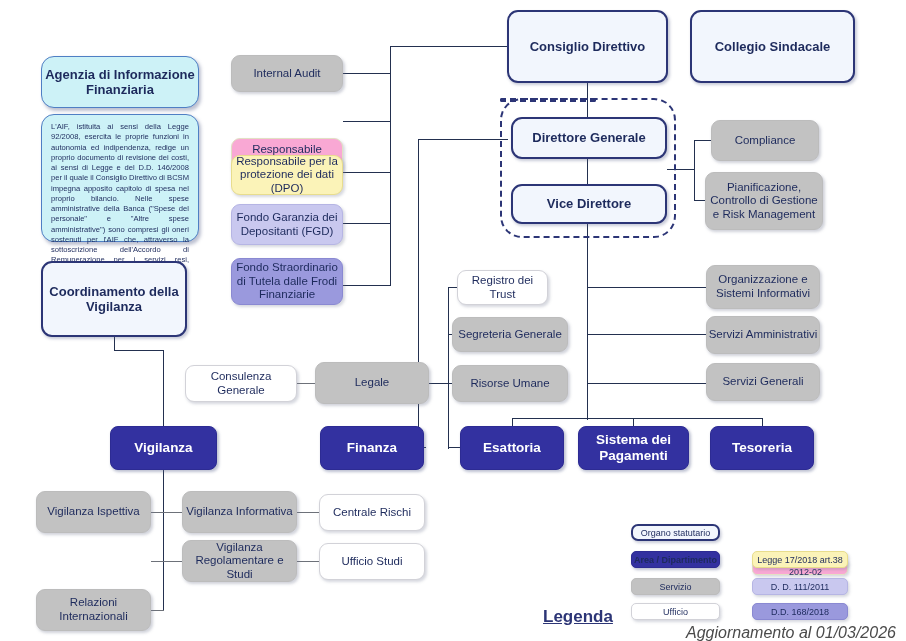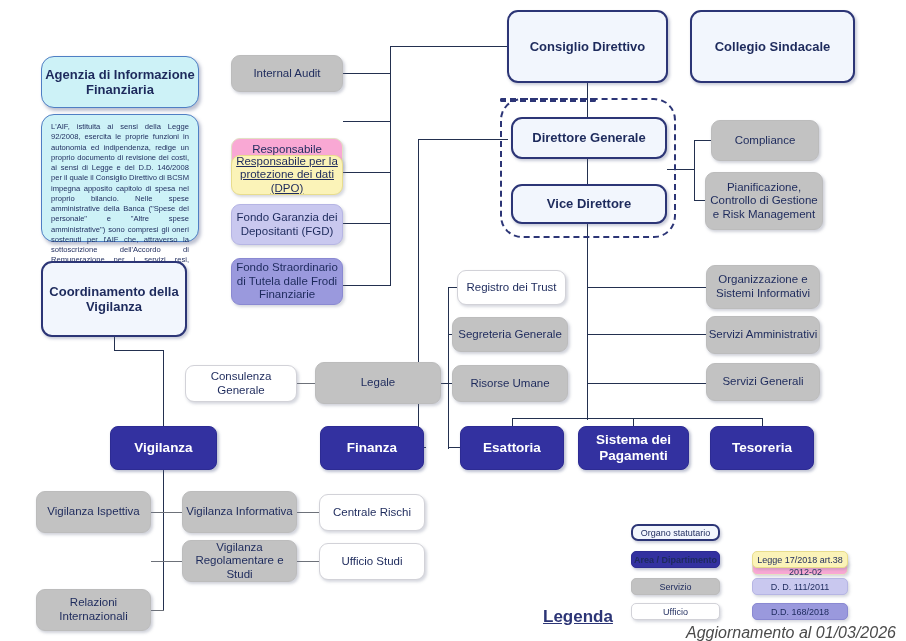--- a/index.html
+++ b/index.html
@@ -245,38 +245,38 @@
   <div class="node statutory" style="left:41px; top:261px; width:146px; height:76px;">
     <span>Coordinamento della Vigilanza</span>
   </div>
 
   <div class="node service" style="left:231px; top:55px; width:112px; height:37px;">
     <span>Internal Audit</span>
   </div>
   <div class="node aif-cream" style="left:231px; top:104px; width:112px; height:38px;">
     <span>Responsabile Incaricato AML</span>
   </div>
-  <div class="node law-yellow" style="left:231px; top:155px; width:112px; height:40px;text-decoration:underline;">
+  <div class="node law-yellow" style="left:231px; top:155px; width:112px; height:40px;">
     <span>Responsabile per la protezione dei dati (DPO)</span>
   </div>
   <div class="node dd111" style="left:231px; top:204px; width:112px; height:41px;">
     <span>Fondo Garanzia dei Depositanti (FGD)</span>
   </div>
   <div class="node dd168" style="left:231px; top:258px; width:112px; height:47px;">
     <span>Fondo Straordinario di Tutela dalle Frodi Finanziarie</span>
   </div>
 
   <div class="node service" style="left:711px; top:120px; width:108px; height:41px;">
     <span>Compliance</span>
   </div>
   <div class="node service" style="left:705px; top:172px; width:118px; height:58px;">
     <span>Pianificazione, Controllo di Gestione e Risk Management</span>
   </div>
 
-  <div class="node office" style="left:457px; top:270px; width:109px; height:35px;">
+  <div class="node office" style="left:457px; top:270px; width:91px; height:35px;">
     <span>Registro dei Trust</span>
   </div>
   <div class="node service" style="left:452px; top:317px; width:116px; height:35px;">
     <span>Segreteria Generale</span>
   </div>
   <div class="node service" style="left:452px; top:365px; width:116px; height:37px;">
     <span>Risorse Umane</span>
   </div>
 
   <div class="node service" style="left:706px; top:265px; width:114px; height:44px;">
@@ -285,21 +285,21 @@
   <div class="node service" style="left:706px; top:316px; width:114px; height:38px;">
     <span>Servizi Amministrativi</span>
   </div>
   <div class="node service" style="left:706px; top:363px; width:114px; height:38px;">
     <span>Servizi Generali</span>
   </div>
 
   <div class="node office" style="left:185px; top:365px; width:112px; height:37px;">
     <span>Consulenza Generale</span>
   </div>
-  <div class="node service" style="left:315px; top:362px; width:126px; height:42px;">
+  <div class="node service" style="left:315px; top:362px; width:114px; height:42px;">
     <span>Legale</span>
   </div>
 
   <div class="node dept" style="left:110px; top:426px; width:107px; height:44px;">
     <span>Vigilanza</span>
   </div>
   <div class="node dept" style="left:320px; top:426px; width:104px; height:44px;">
     <span>Finanza</span>
   </div>
   <div class="node dept" style="left:460px; top:426px; width:104px; height:44px;">

